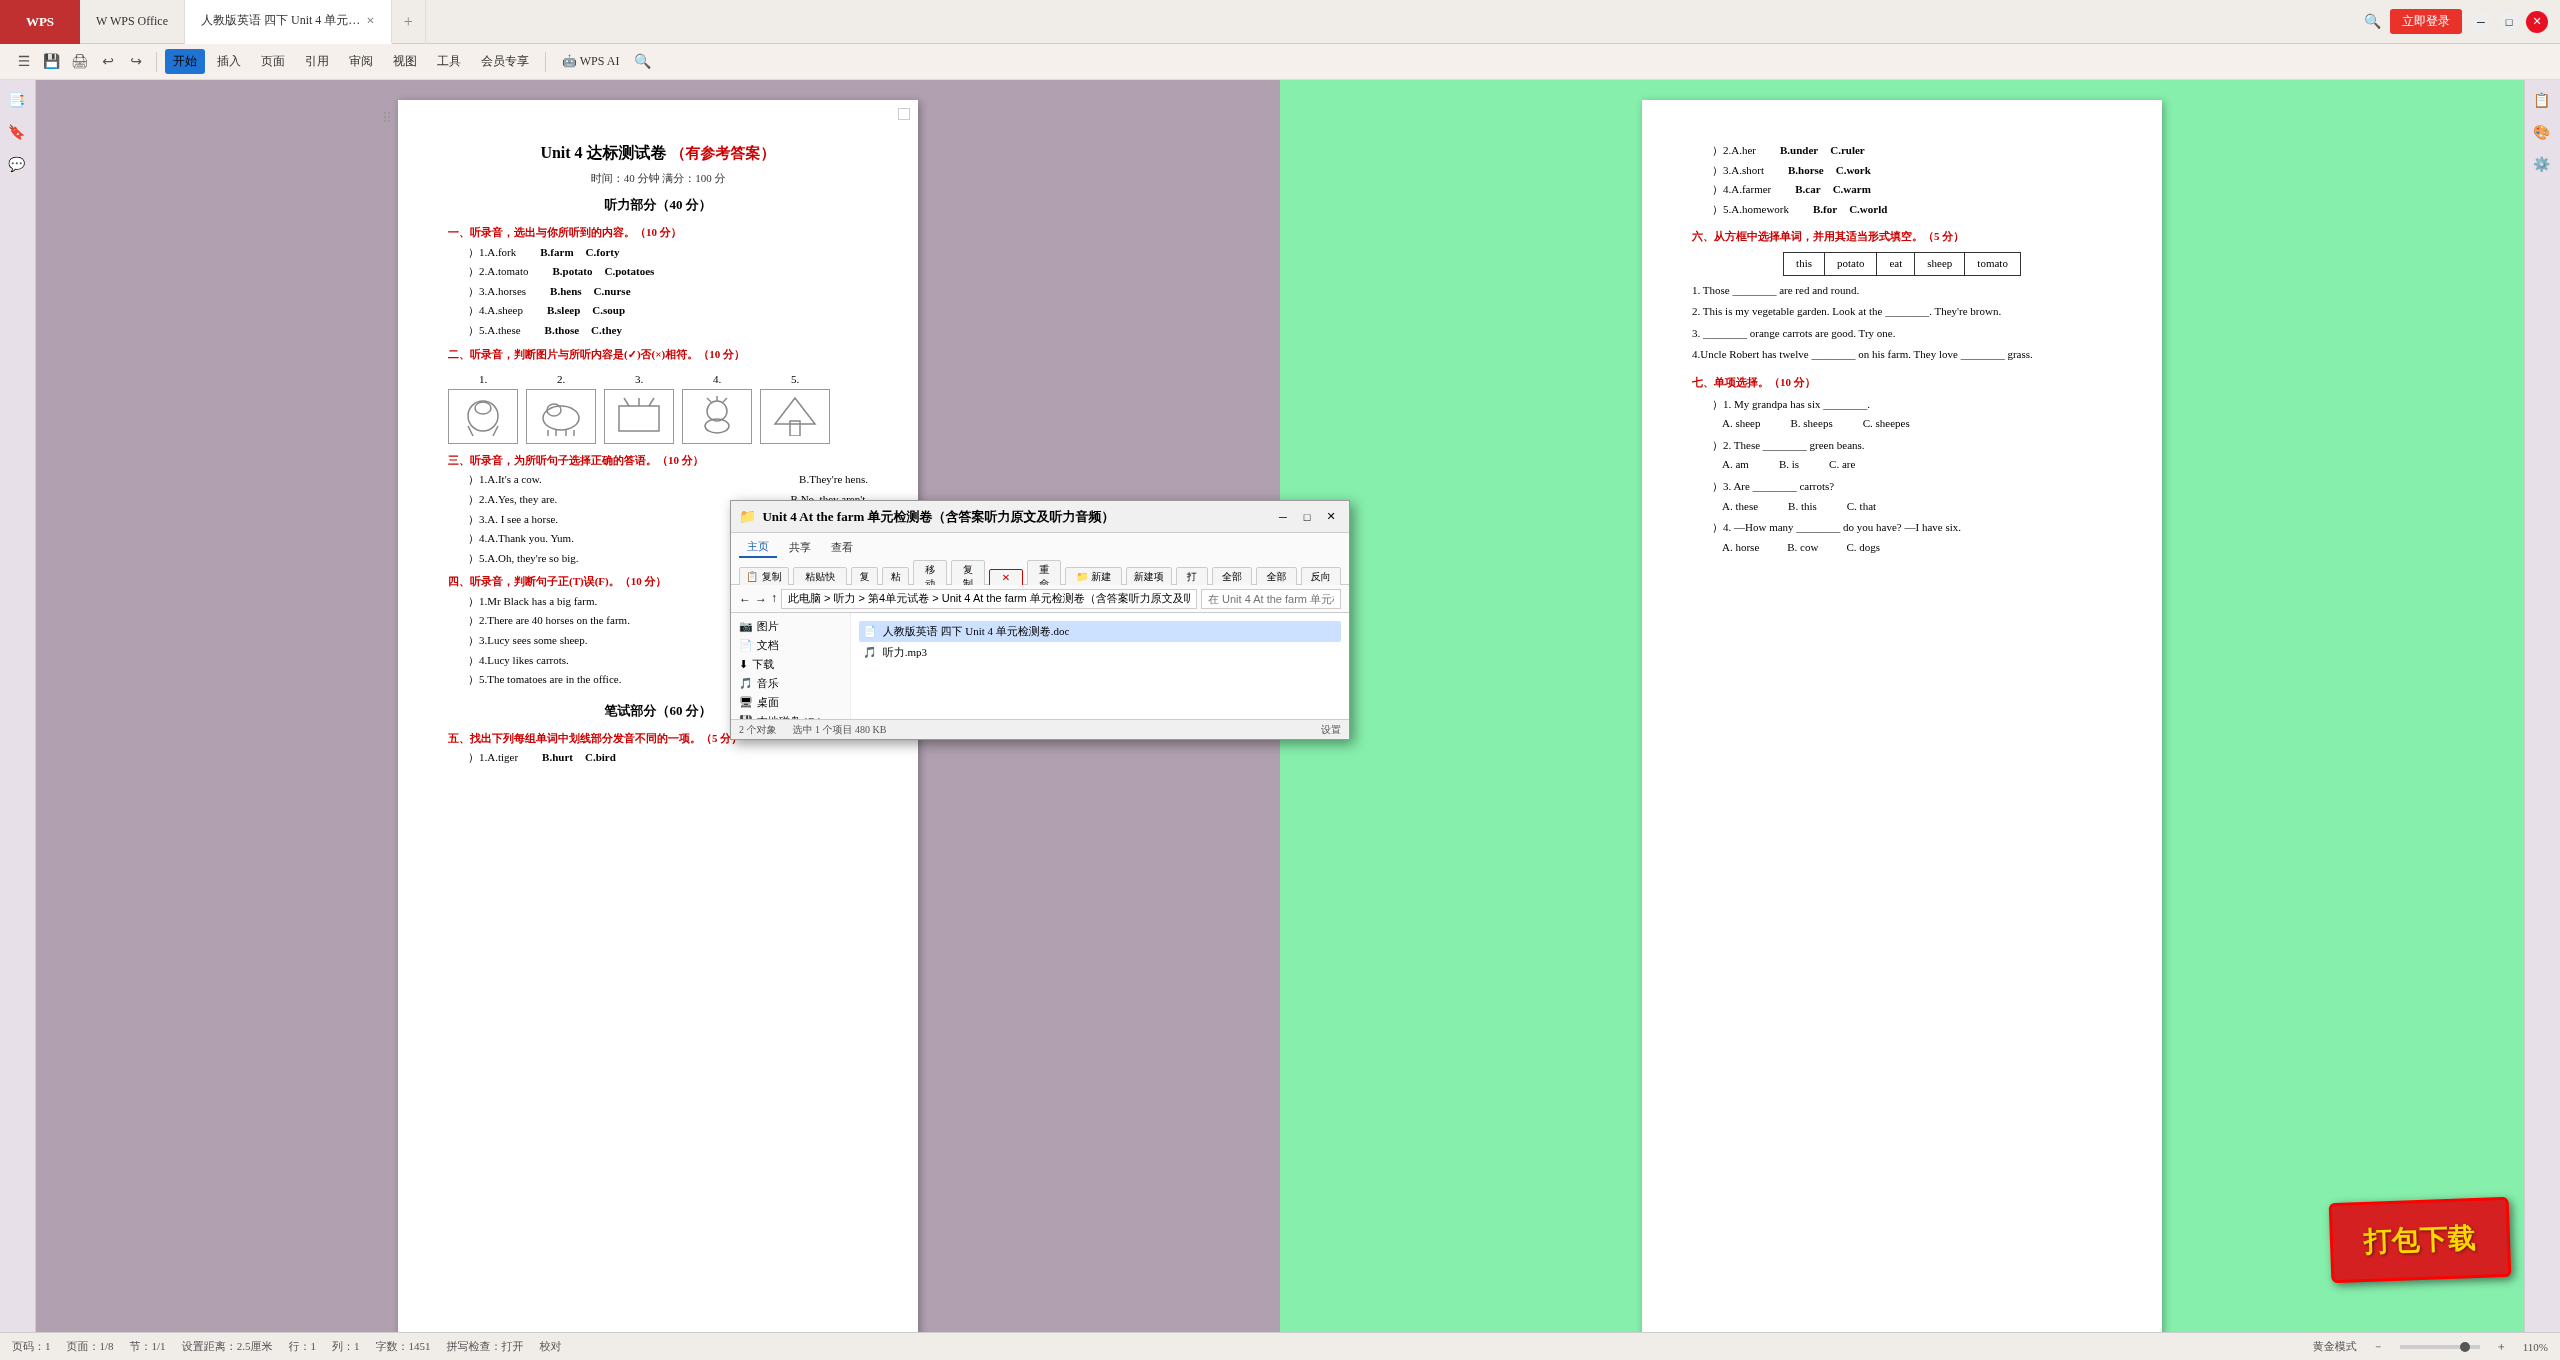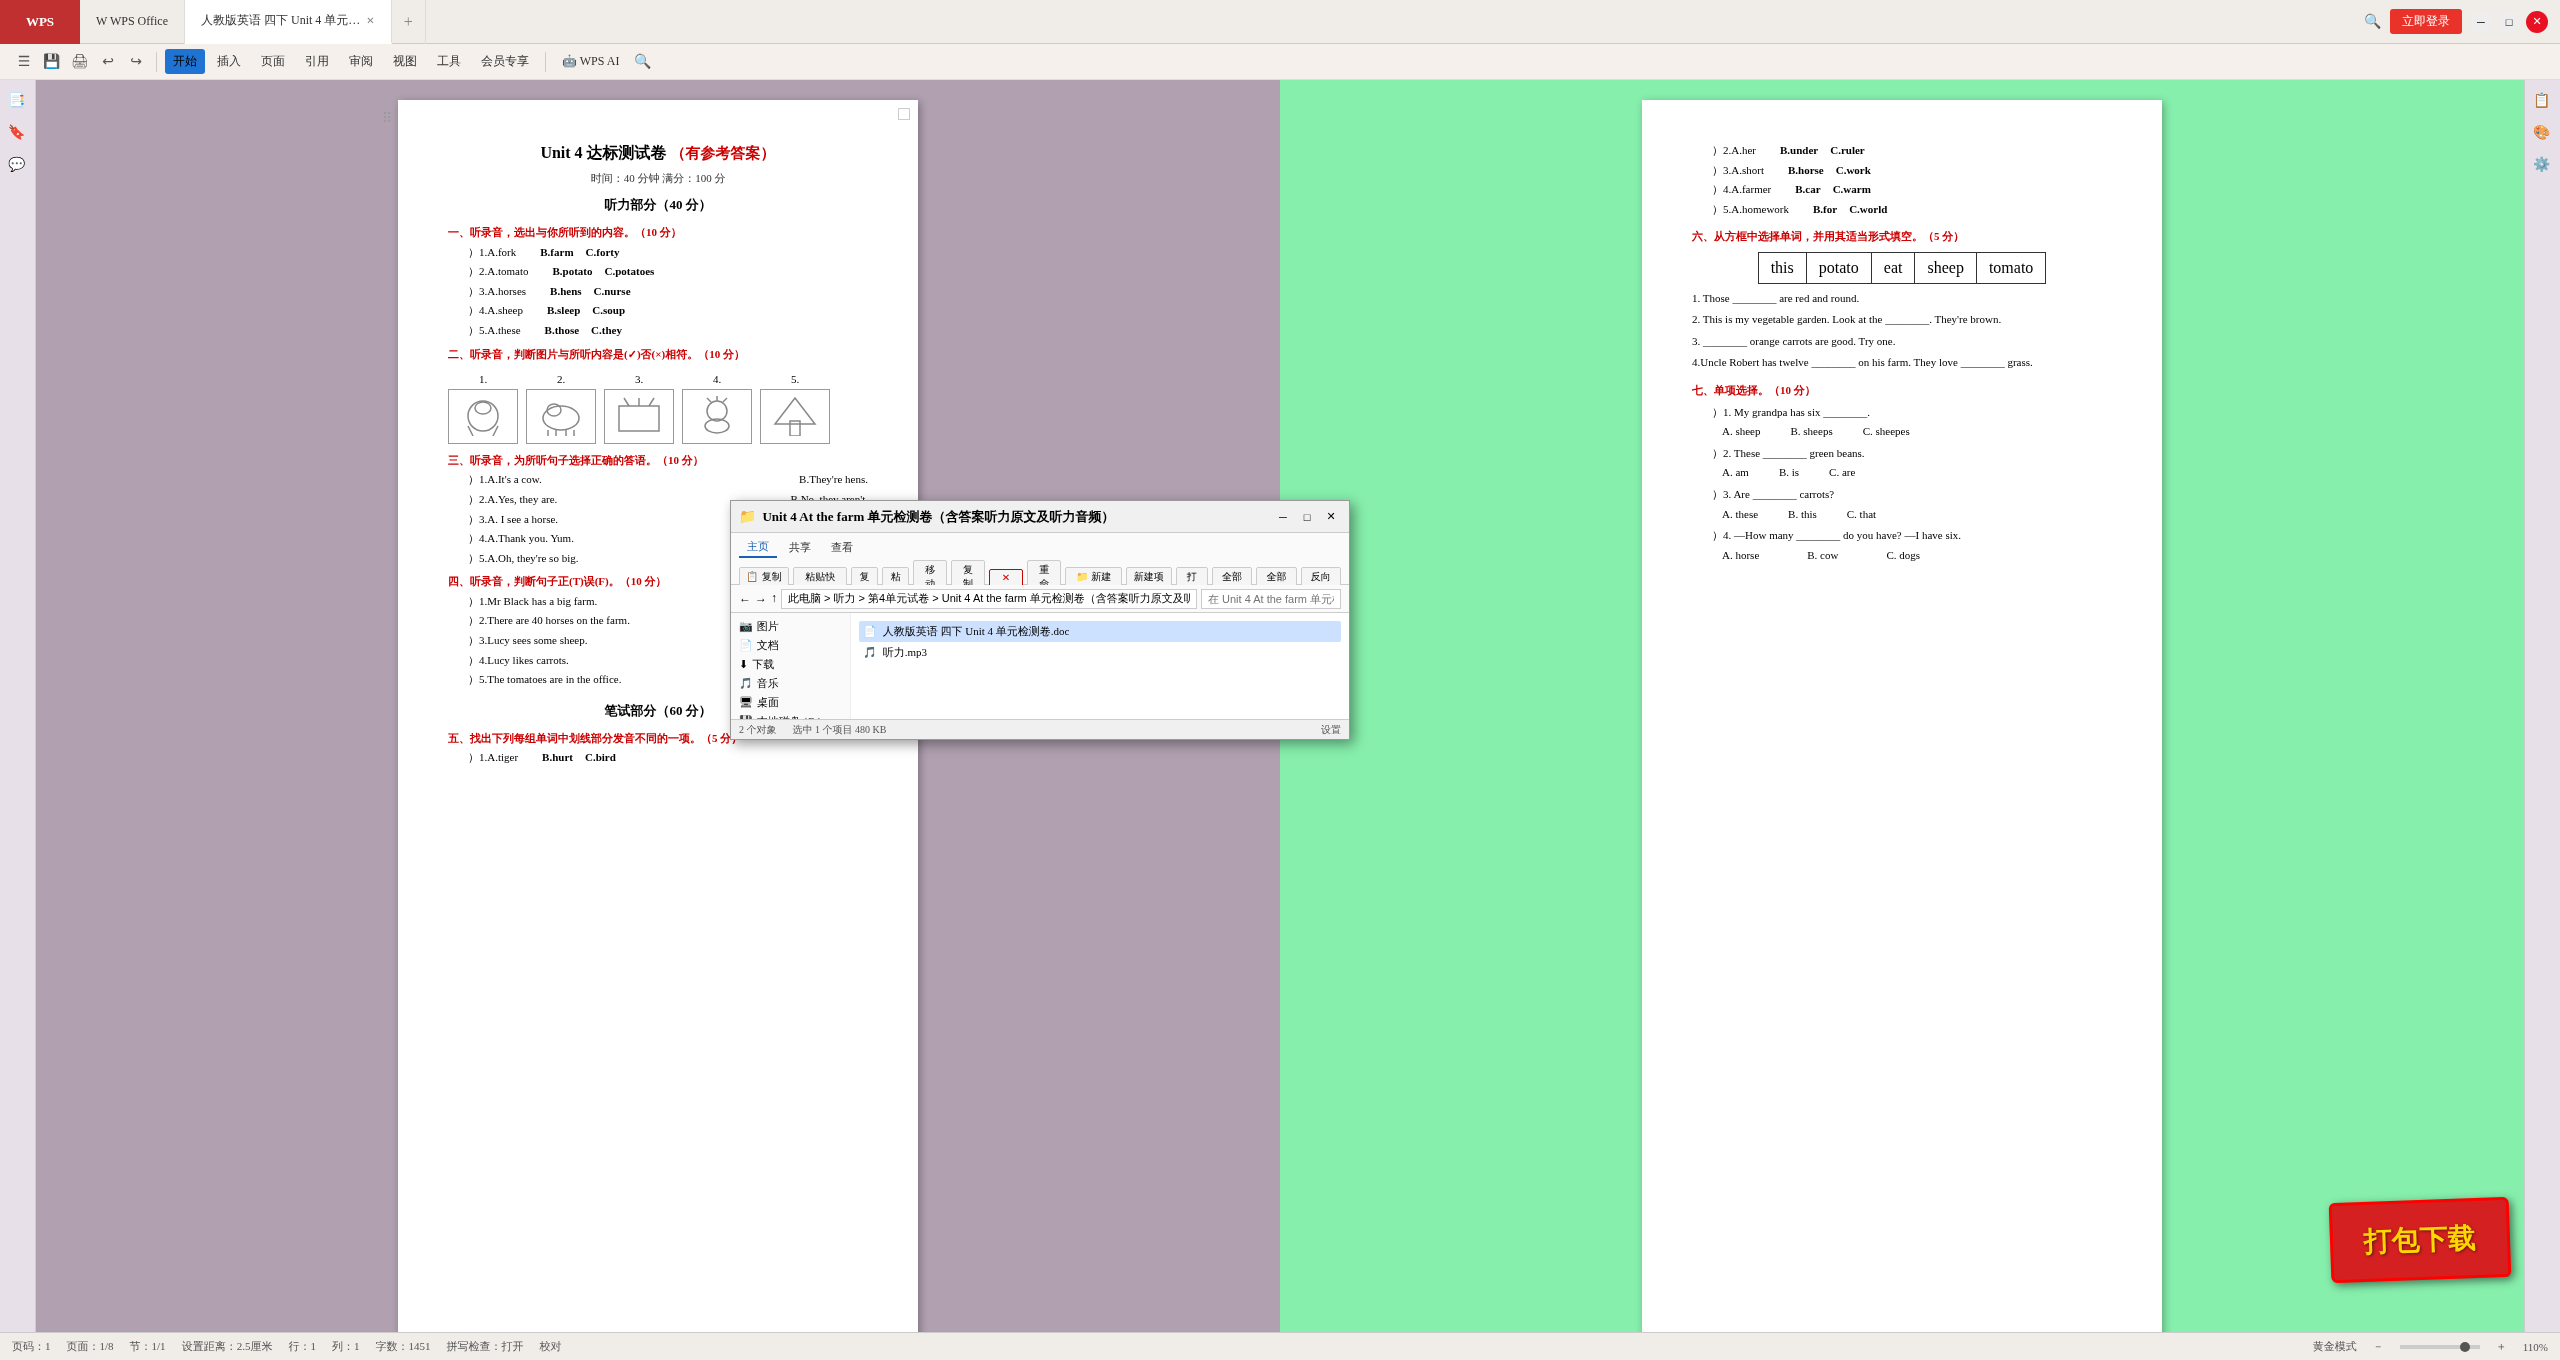--- a/index.html
+++ b/index.html
@@ -64,21 +64,21 @@
     .question-line { display: flex; align-items: baseline; margin: 2px 0; font-size: 11px; }
     .bracket { display: inline-block; width: 20px; text-align: center; }
     .choices { display: flex; gap: 12px; margin-left: 24px; font-weight: bold; }
 
     .image-row { display: flex; gap: 8px; margin: 8px 0; }
     .img-box { width: 70px; height: 55px; border: 1px solid #999; display: flex; align-items: center; justify-content: center; font-size: 20px; flex-shrink: 0; }
 
     .bold-red { color: #cc0000; font-weight: bold; }
 
     .word-table { border-collapse: collapse; margin: 6px auto; }
-    .word-table td { border: 1px solid #333; padding: 2px 12px; font-size: 16px; }
+    .word-table td { border: 1px solid #333; padding: 2px 12px; font-size: 11px; }
 
     
     #file-explorer {
       position: absolute;
       left: 730px; top: 500px;
       width: 620px; height: 240px;
       background: white;
       border: 1px solid #999;
       box-shadow: 4px 4px 12px rgba(0,0,0,0.4);
       z-index: 200;
@@ -478,21 +478,21 @@
             <span>B. this</span>
             <span>C. that</span>
           </div>
         </div>
 
         <div style="margin:4px 0;">
           <div class="question-line">
             <span class="bracket">&nbsp;</span>
             <span>）4. —How many ________ do you have?  —I have six.</span>
           </div>
-          <div style="display:flex; gap:48px; margin-left:30px;">
+          <div style="display:flex; gap:28px; margin-left:30px;">
             <span>A. horse</span>
             <span>B. cow</span>
             <span>C. dogs</span>
           </div>
         </div>
 
 
       </div>
     </div>
 

